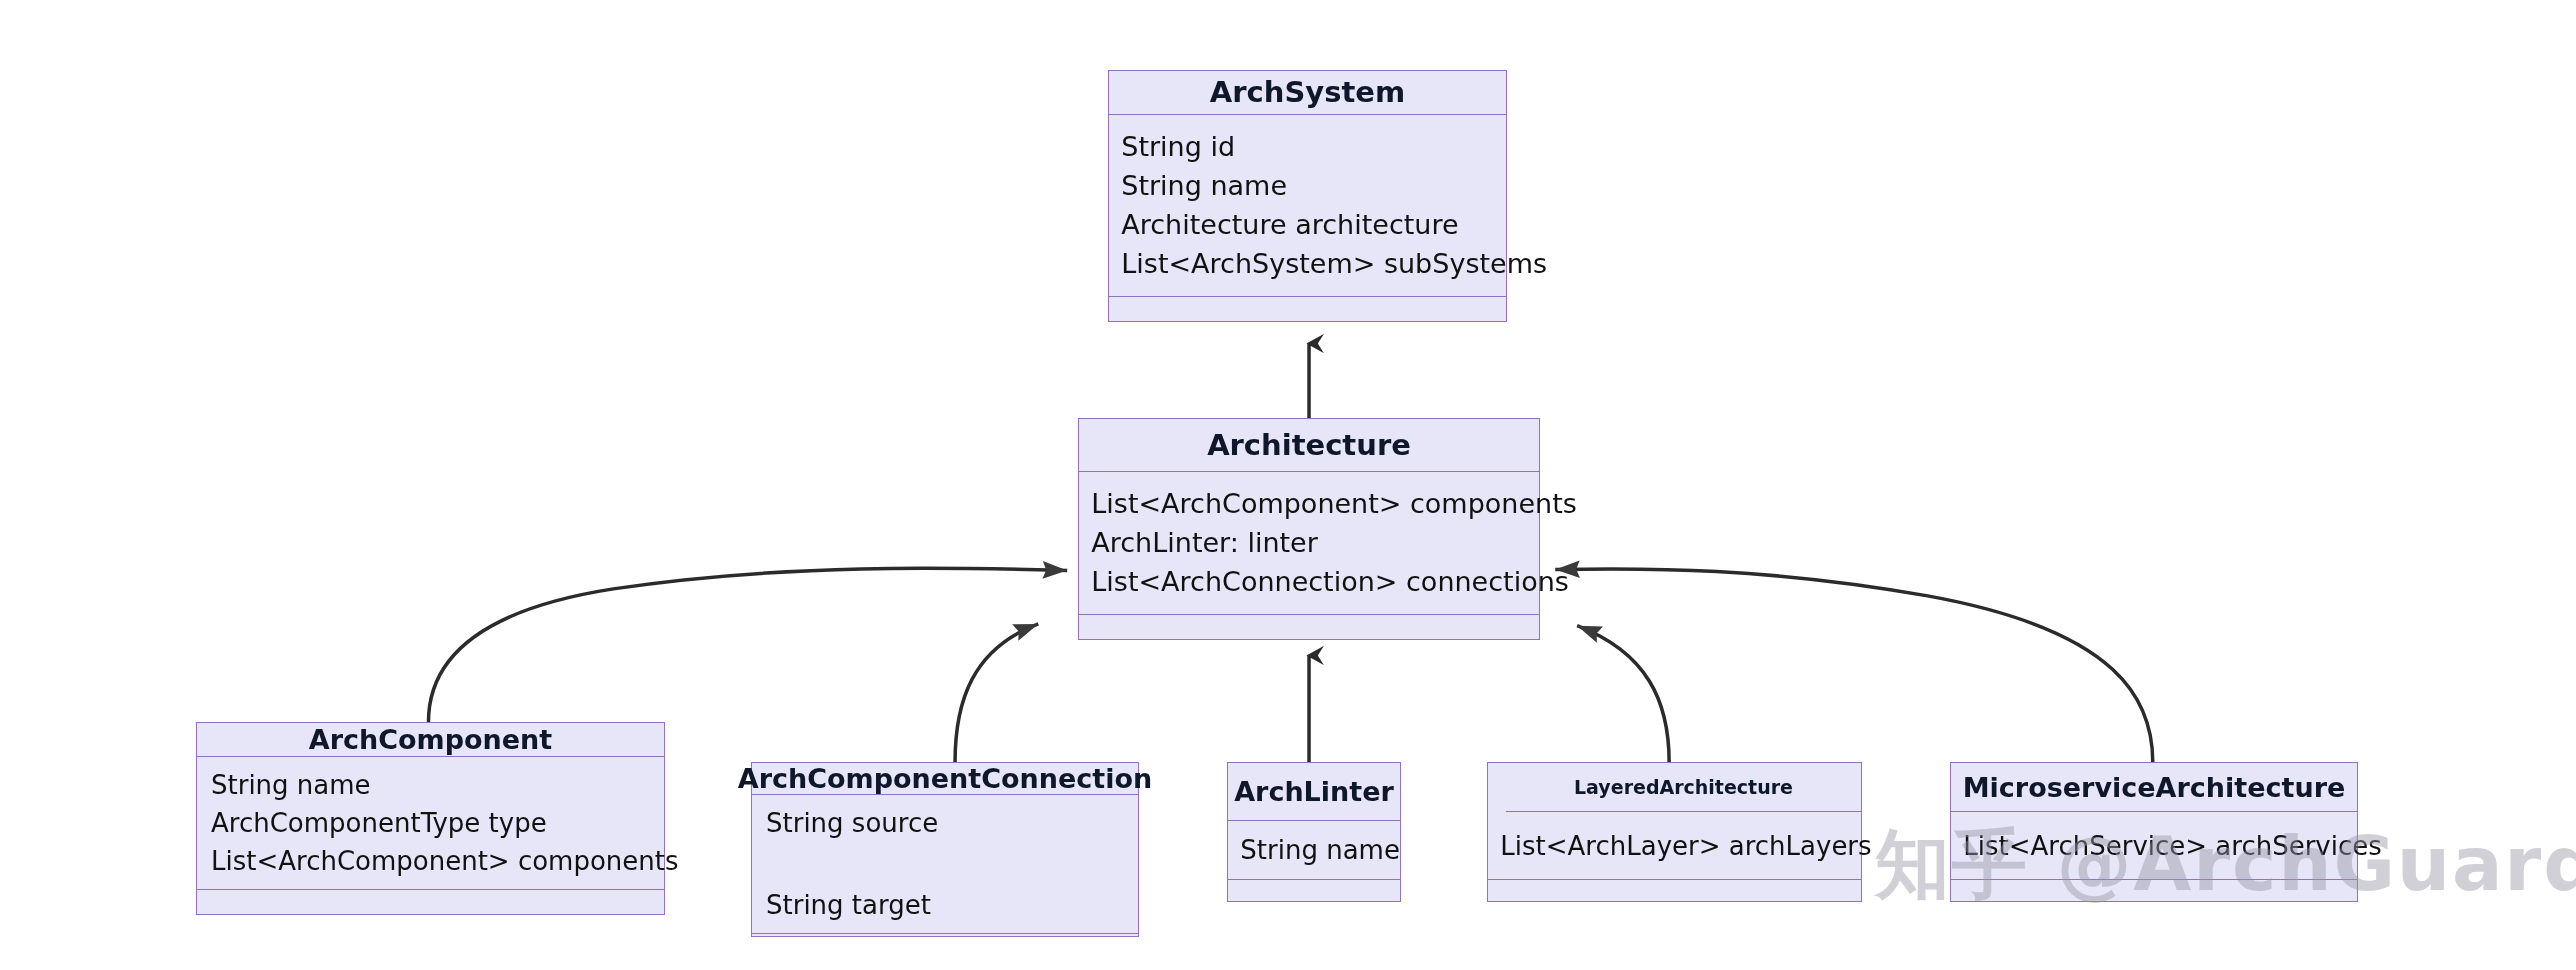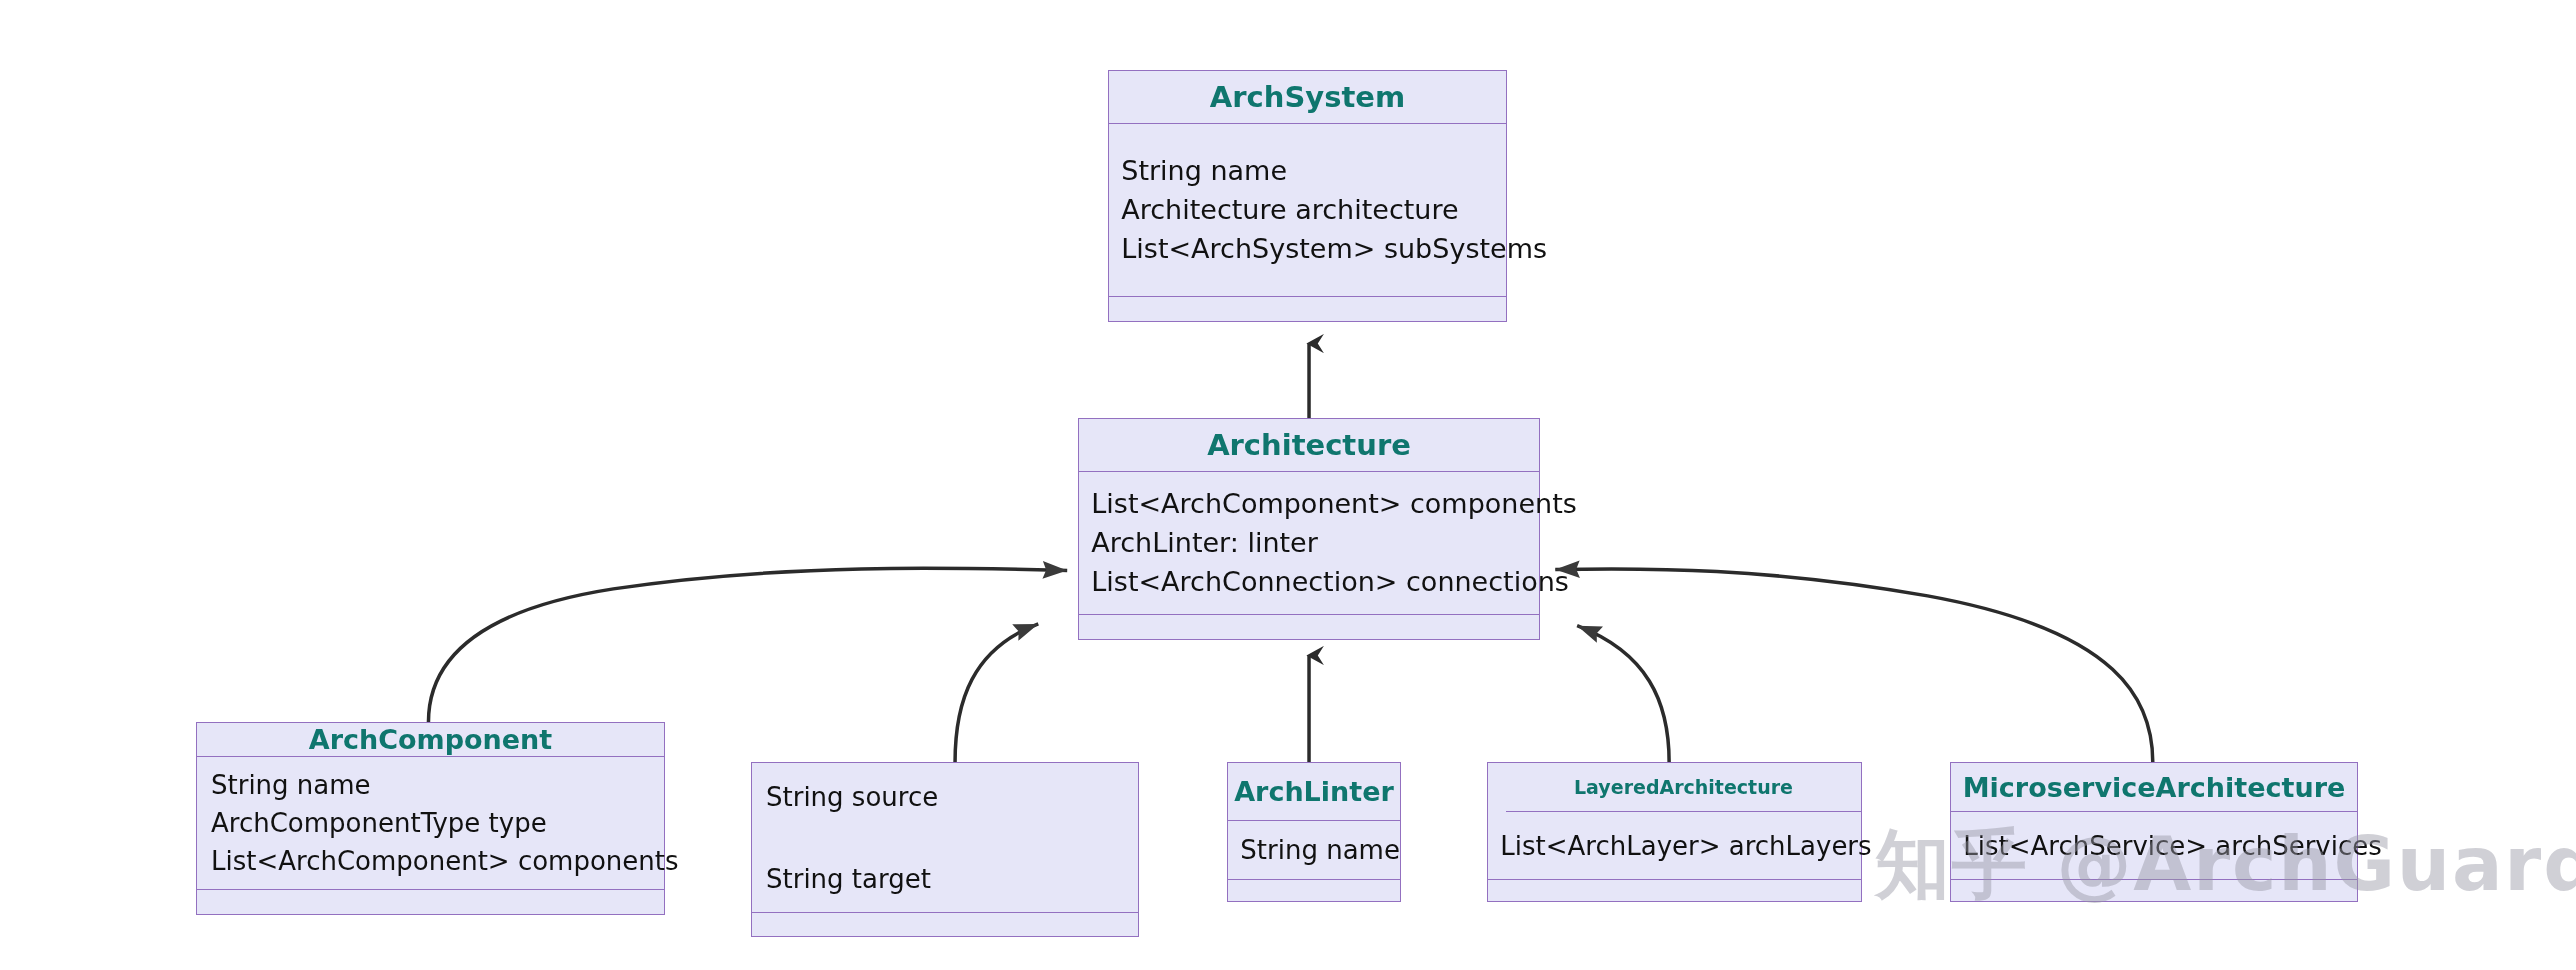--- a/index.html
+++ b/index.html
@@ -32,21 +32,21 @@
     background: #e6e6f8;
     border: 1.8px solid #9370c0;
     display: flex;
     flex-direction: column;
     z-index: 5;
   }
   .uml-header {
     box-sizing: border-box;
     text-align: center;
     font-weight: bold;
-    color: #0f766e;
+    color: #0f172a;
     border-bottom: 1.8px solid #9370c0;
     display: flex;
     align-items: center;
     justify-content: center;
     white-space: nowrap;
   }
   .uml-attrs {
     box-sizing: border-box;
     border-bottom: 1.8px solid #9370c0;
     display: flex;
@@ -160,20 +160,21 @@
     </g>
 
     <g>
       <path d="M 2457 870 C 2457 800, 2420 720, 2200 680 C 2020 648, 1880 648, 1775 650" fill="none" stroke="#2b2b2b" stroke-width="4" marker-end="url(#arrow-solid)"></path>
     </g>
   </svg>
 
   <div class="uml-class" id="cls-archsystem">
     <div class="uml-header">ArchSystem</div>
     <div class="uml-attrs">
+      <div class="uml-attr">String id</div>
       <div class="uml-attr">String name</div>
       <div class="uml-attr">Architecture architecture</div>
       <div class="uml-attr">List&lt;ArchSystem&gt; subSystems</div>
     </div>
     <div class="uml-methods"></div>
   </div>
 
   <div class="uml-class" id="cls-architecture">
     <div class="uml-header">Architecture</div>
     <div class="uml-attrs">
@@ -188,20 +189,21 @@
     <div class="uml-header">ArchComponent</div>
     <div class="uml-attrs">
       <div class="uml-attr">String name</div>
       <div class="uml-attr">ArchComponentType type</div>
       <div class="uml-attr">List&lt;ArchComponent&gt; components</div>
     </div>
     <div class="uml-methods"></div>
   </div>
 
   <div class="uml-class" id="cls-archcomponentconnection">
+    <div class="uml-header">ArchComponentConnection</div>
     <div class="uml-attrs">
       <div class="uml-attr">String source</div>
       <div class="uml-attr">String target</div>
     </div>
     <div class="uml-methods"></div>
   </div>
 
   <div class="uml-class" id="cls-archlinter">
     <div class="uml-header">ArchLinter</div>
     <div class="uml-attrs">

